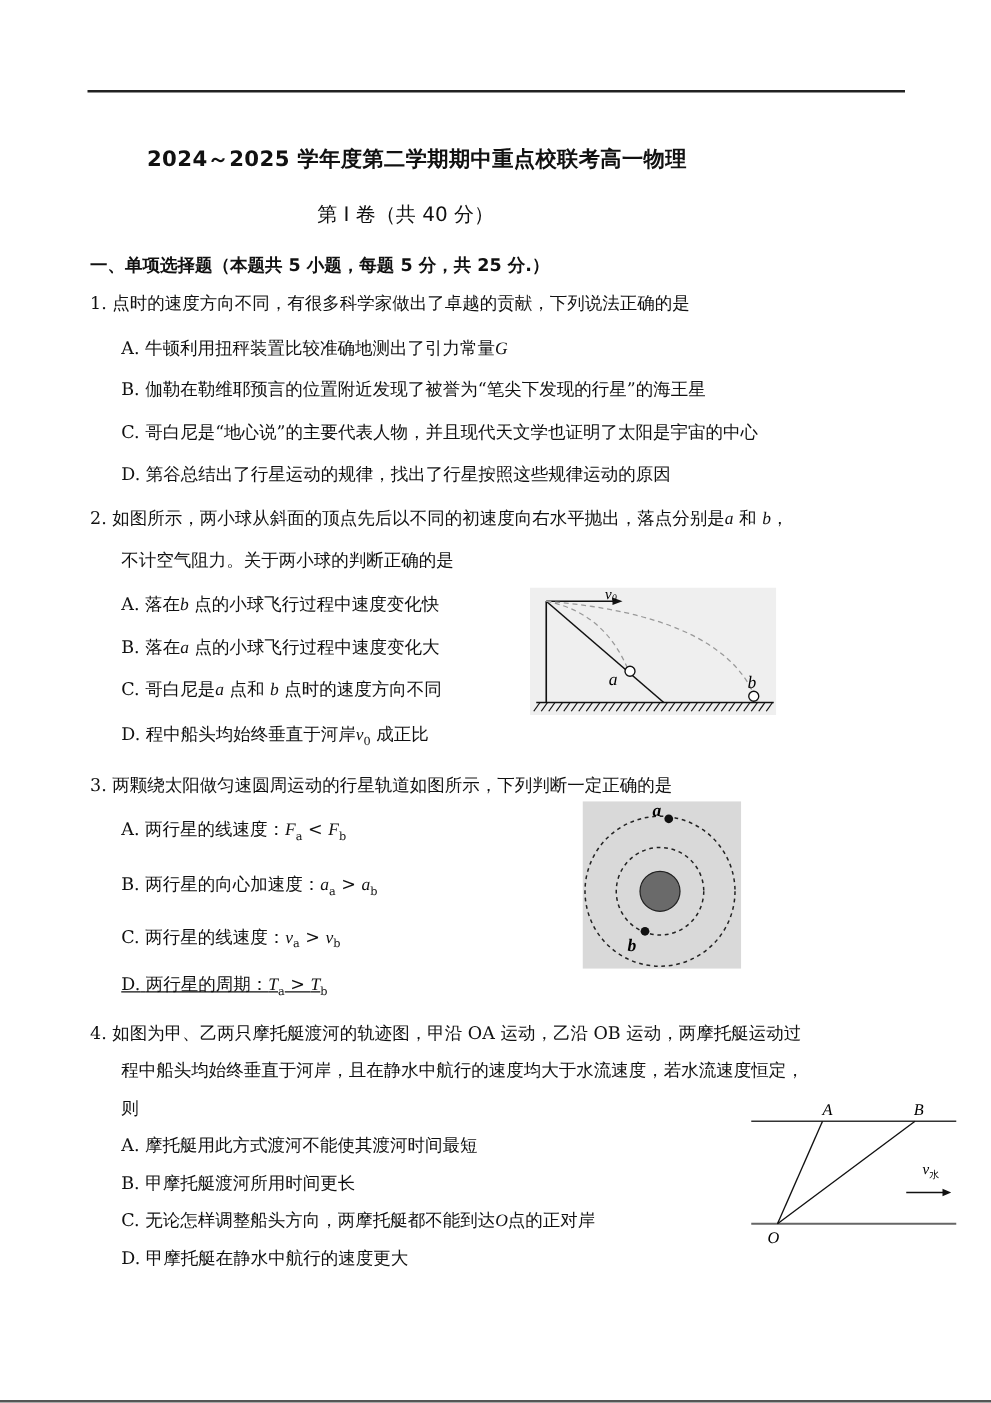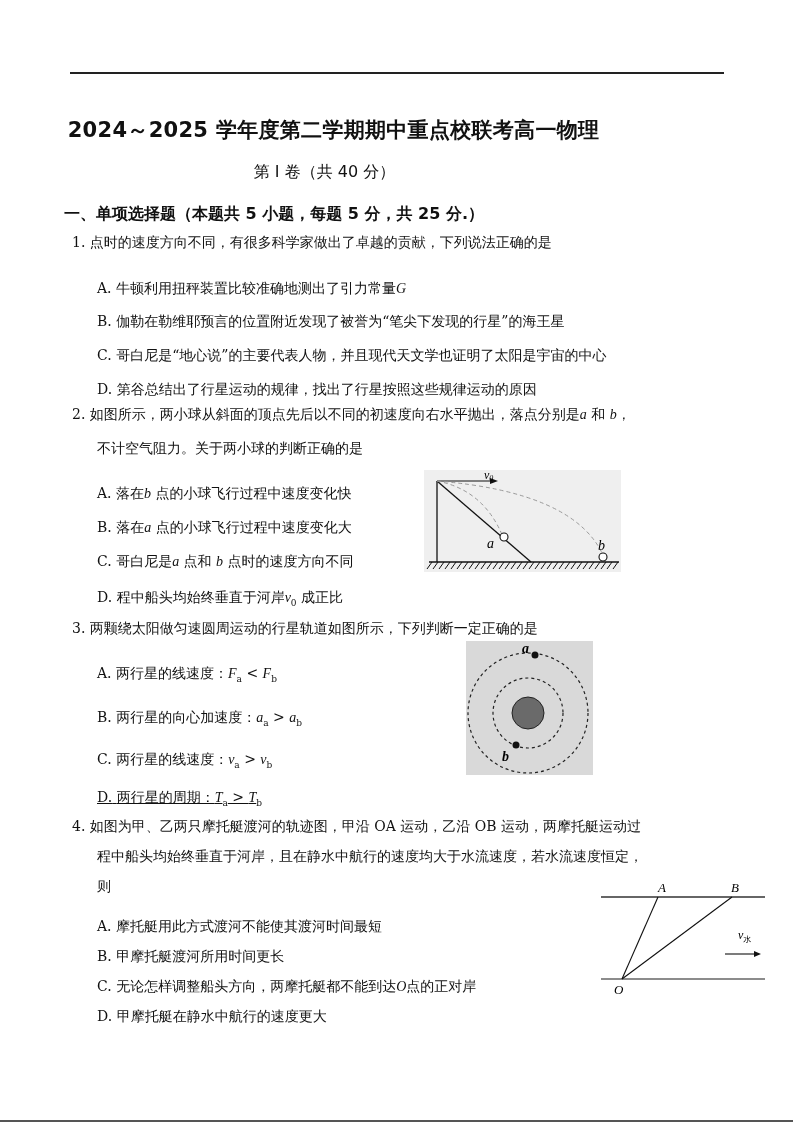--- a/index.html
+++ b/index.html
@@ -4,25 +4,25 @@
 <style>
   html, body { margin: 0; padding: 0; background: #fff; }
   body {
     width: 793px; height: 1122px; position: relative; overflow: hidden;
     font-family: "DejaVu Serif", "Liberation Serif", serif;
     color: #111; font-size: 14px;
   }
   .abs { position: absolute; white-space: nowrap; }
   .top-rule { position: absolute; left: 70px; top: 72px; width: 654px; height: 2px; background: #222; }
   .bottom-rule { position: absolute; left: 0; top: 1120px; width: 793px; height: 2px; background: #555; }
-  .title { left: 0; width: 667px; top: 116px; text-align: center; font-family: "DejaVu Sans", "Liberation Sans", sans-serif; font-weight: bold; font-size: 21px; letter-spacing: 0.3px; }
+  .title { left: 0; width: 667px; top: 116px; text-align: center; font-family: "DejaVu Sans", "Liberation Sans", sans-serif; font-weight: bold; font-size: 17px; letter-spacing: 0.3px; }
   .subtitle { left: 0; width: 649px; top: 162px; text-align: center; font-size: 16px; font-family: "DejaVu Sans", "Liberation Sans", sans-serif; }
-  .section { left: 64px; top: 204px; font-size: 16px; font-family: "DejaVu Sans", "Liberation Sans", sans-serif; font-weight: bold; }
+  .section { left: 72px; top: 204px; font-size: 14px; font-family: "DejaVu Sans", "Liberation Sans", sans-serif; font-weight: bold; }
   .q { font-size: 14px; }
-  .opt { font-size: 14px; margin-top: 10px; }
+  .opt { font-size: 14px; }
   i.m { font-family: "Liberation Serif", "DejaVu Serif", serif; font-style: italic; }
   sub { font-size: 9px; }
   .fig { position: absolute; }
 </style>
 </head>
 <body>
 
 <div class="top-rule"></div>
 
 <div class="abs title">2024～2025 学年度第二学期期中重点校联考高一物理</div>

